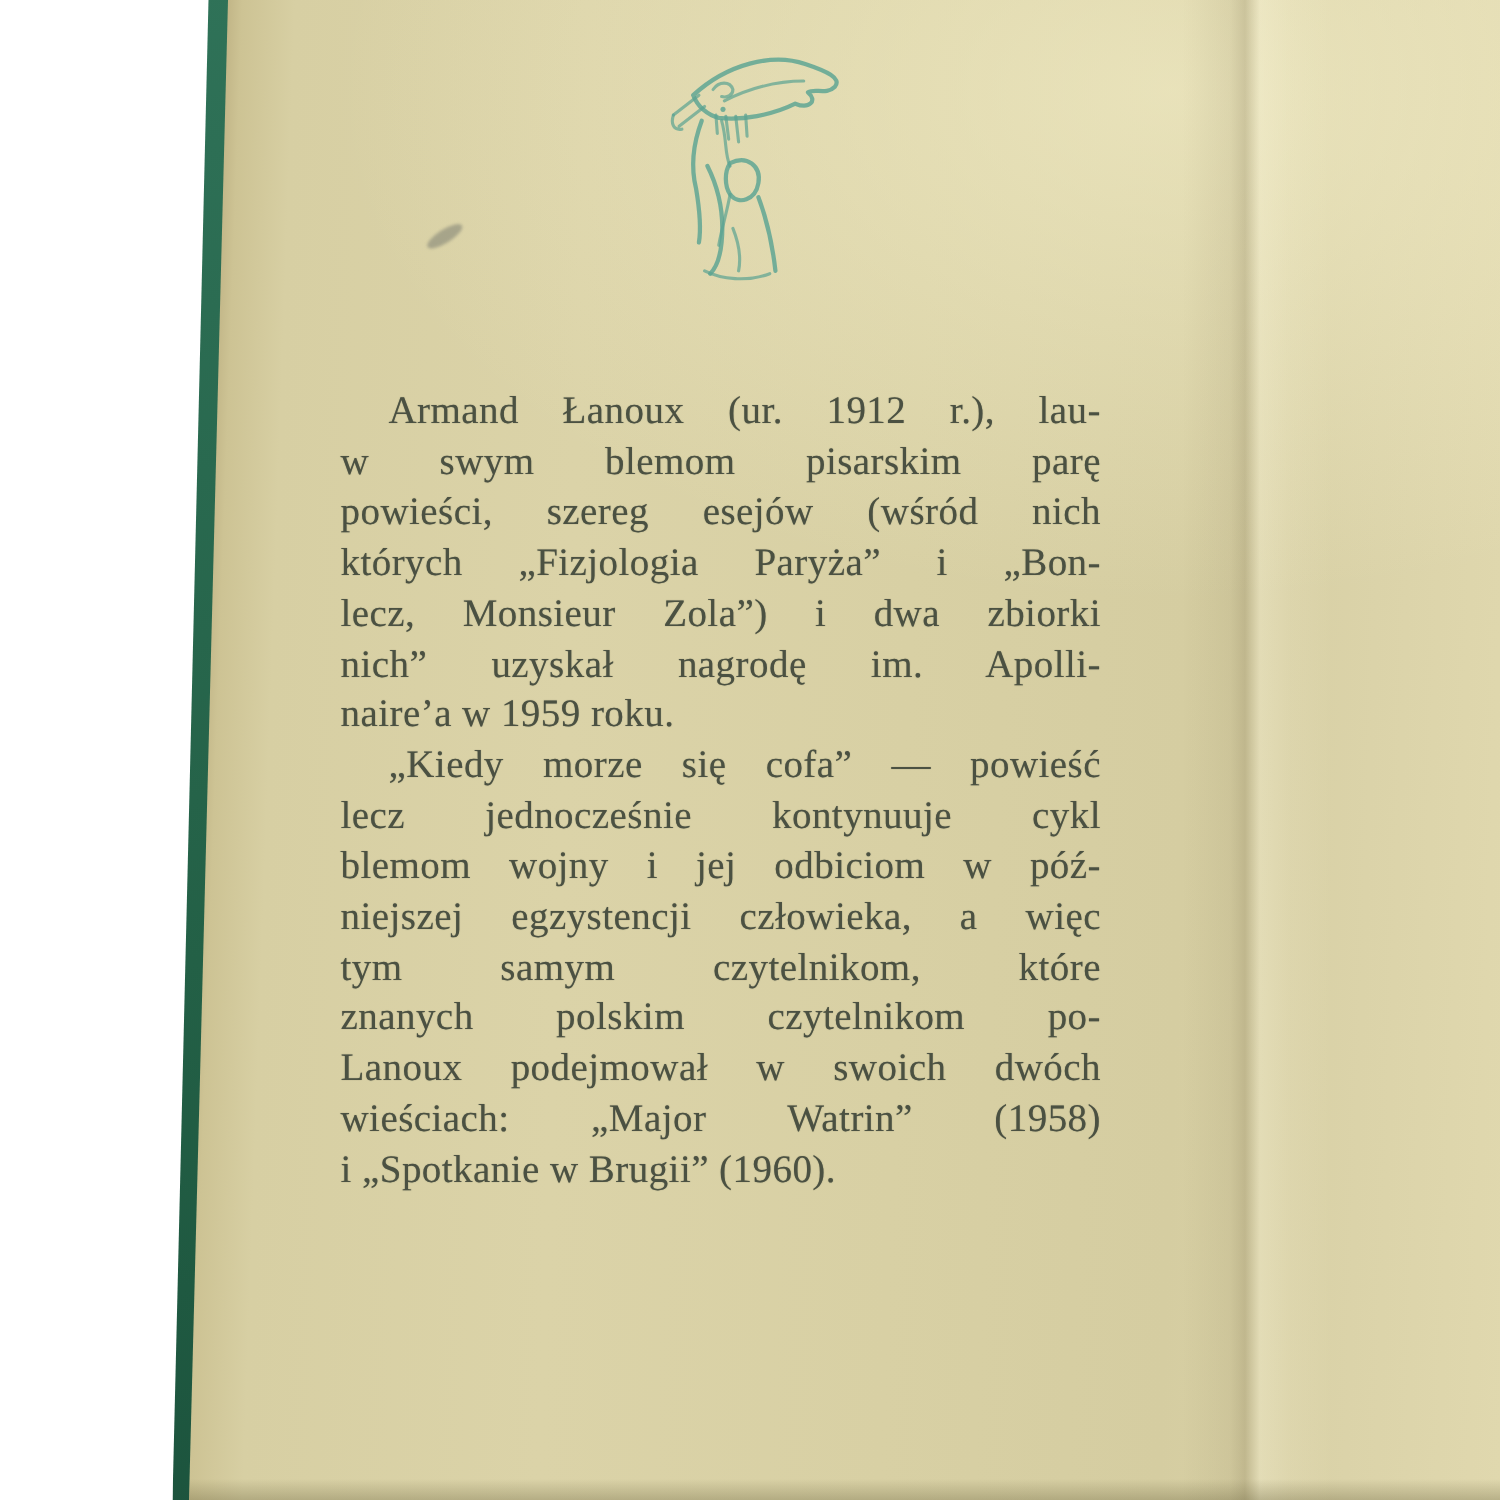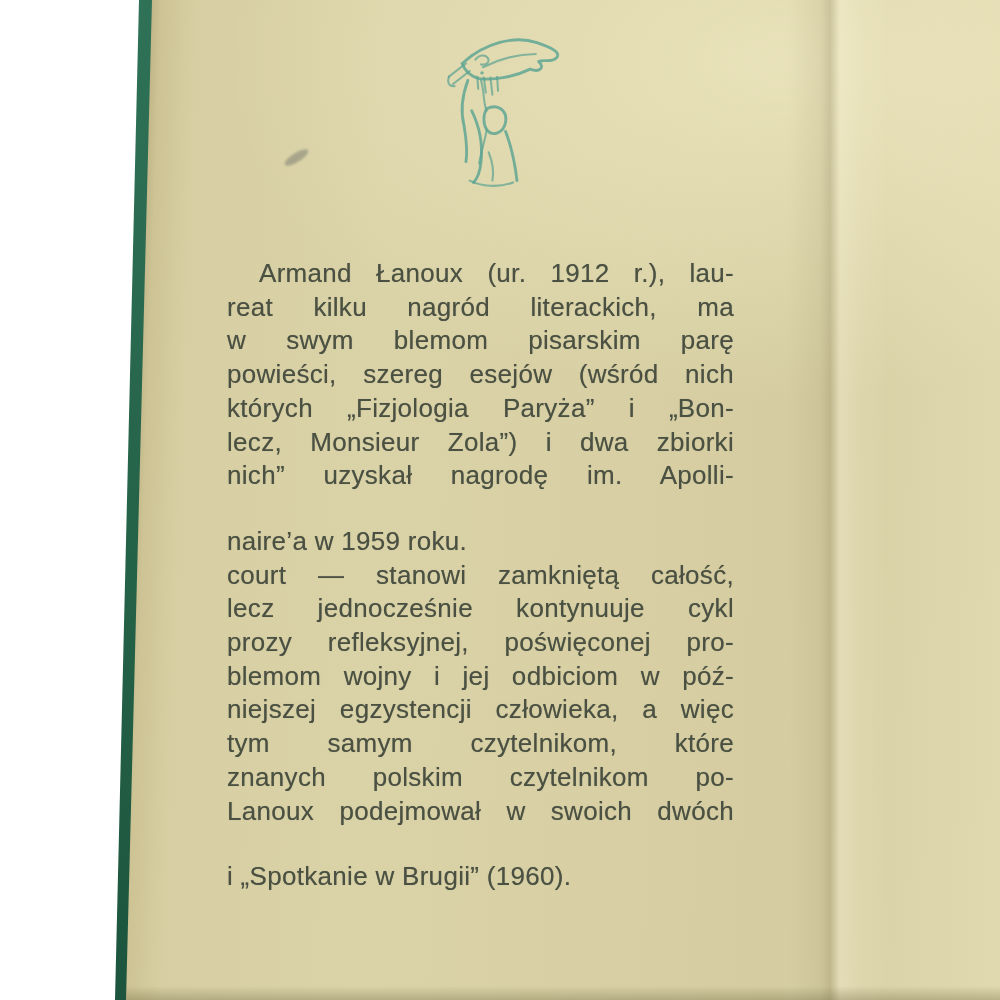--- a/index.html
+++ b/index.html
@@ -1,19 +1,19 @@
 <!DOCTYPE html>
 <html><head>
 <meta charset="utf-8">
 <style>
   html,body { margin:0; padding:0; background:#ffffff; }
   .stage {
     position:relative; width:1000px; height:1000px; overflow:hidden;
     background:#ffffff;
-    font-family:Liberation Sans, sans-serif;
+    font-family:Liberation Serif, serif;
   }
   
   .cover-edge {
     position:absolute; inset:0;
     background:linear-gradient(175deg,#2f7258 0%,#23604663%,#1b523c 100%);
     background:linear-gradient(175deg,#2f7258 0%,#236046 60%,#1b523c 100%);
     clip-path:polygon(13.9% 0%, 15.9% 0%, 13.3% 100%, 11.5% 100%);
     filter:blur(.4px);
   }
   
@@ -48,21 +48,21 @@
     background:#7d7f72; opacity:.55; border-radius:50%;
     transform:rotate(-32deg); filter:blur(1.2px);
   }
   
   .text-block {
     position:absolute; left:227px; top:257px; width:507px;
     color:#4b5142; font-size:26px; line-height:33.7px; letter-spacing:.3px;
     text-shadow:0 0 .7px rgba(75,81,66,.55);
   }
   .line { text-align:justify; text-align-last:justify; }
-  .line.last { text-align-last:left;margin-top:32px; }
+  .line.last { text-align-last:left; }
   .line.indent { text-indent:32px; }
 </style>
 </head>
 <body>
 
 <div class="stage">
 
   <div class="cover-edge"></div>
 
   <div class="page">
@@ -88,35 +88,34 @@
       <path d="M46,96 C54,112 58,130 56,150 C55,160 52,168 48,172"></path>
       <path class="thin" d="M64,140 C68,150 70,160 68,170"></path>
       <path d="M82,118 C88,134 92,152 94,170"></path>
       <path class="thin" d="M44,170 C56,176 74,178 90,172"></path>
     </svg>
 
     <div class="smudge"></div>
 
     <div class="text-block">
       <div class="line indent">Armand Łanoux (ur. 1912 r.), lau-</div>
-      <div class="line">reat kilku nagród literackich, ma</div>
       <div class="line">w swym blemom pisarskim parę</div>
       <div class="line">powieści, szereg esejów (wśród nich</div>
       <div class="line">których „Fizjologia Paryża” i „Bon-</div>
       <div class="line">lecz, Monsieur Zola”) i dwa zbiorki</div>
       <div class="line">nich” uzyskał nagrodę im. Apolli-</div>
       <div class="line last">naire’a w 1959 roku.</div>
-      <div class="line">court — stanowi zamkniętą całość,</div>
+      <div class="line indent">„Kiedy morze się cofa” — powieść</div>
       <div class="line">lecz jednocześnie kontynuuje cykl</div>
-      <div class="line">prozy refleksyjnej, poświęconej pro-</div>
       <div class="line">blemom wojny i jej odbiciom w póź-</div>
       <div class="line">niejszej egzystencji człowieka, a więc</div>
       <div class="line">tym samym czytelnikom, które</div>
       <div class="line">znanych polskim czytelnikom po-</div>
       <div class="line">Lanoux podejmował w swoich dwóch</div>
+      <div class="line">wieściach: „Major Watrin” (1958)</div>
       <div class="line last">i „Spotkanie w Brugii” (1960).</div>
     </div>
 
     <div class="crease"></div>
     <div class="bottom-shade"></div>
   </div>
 
 </div>
 
 </body></html>

